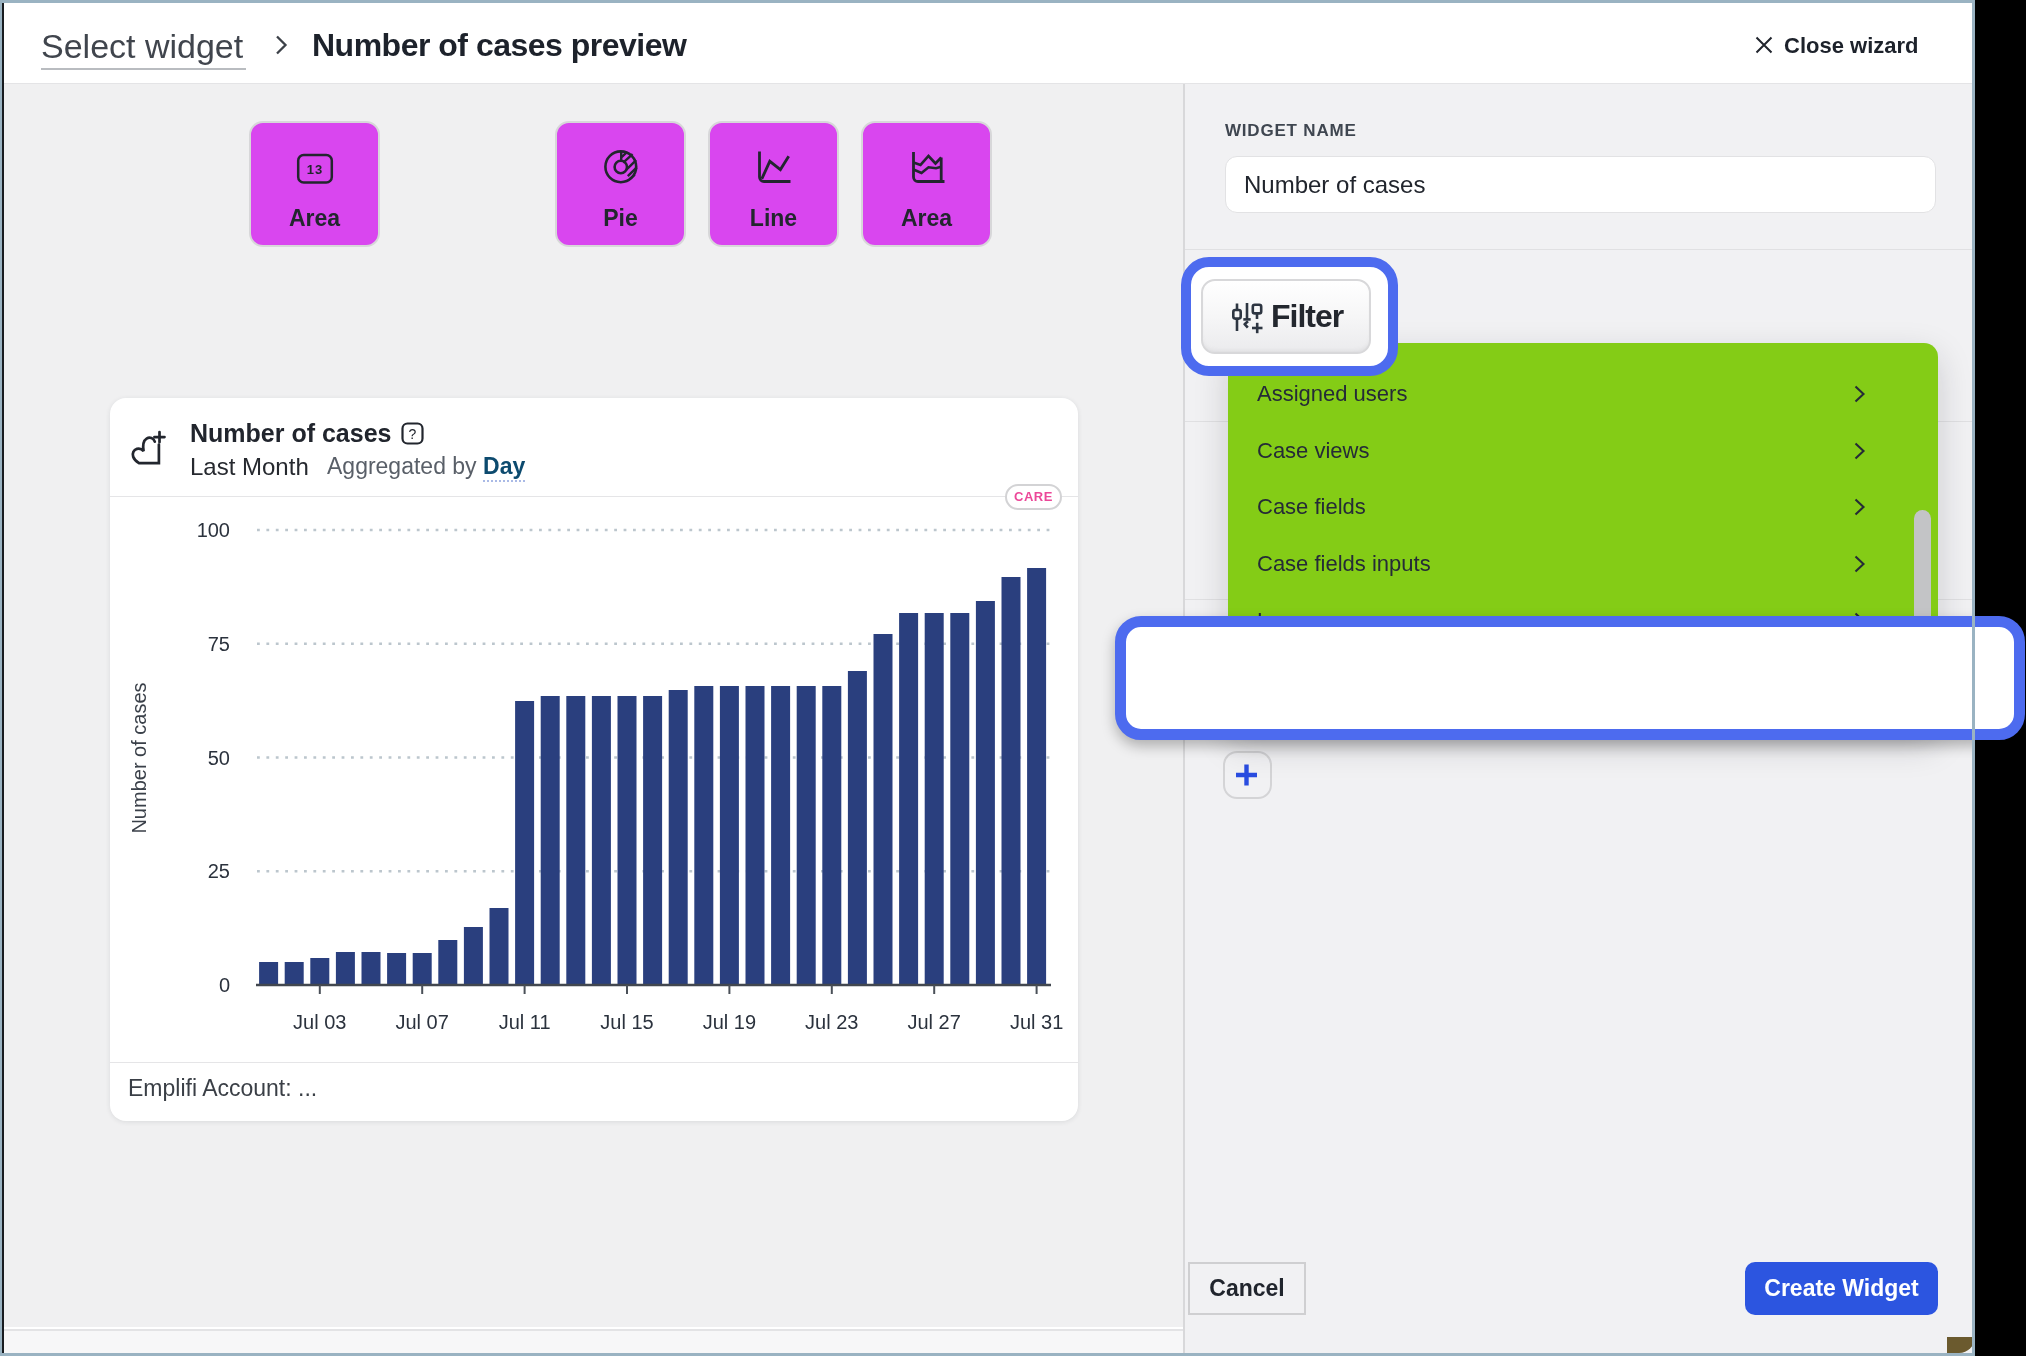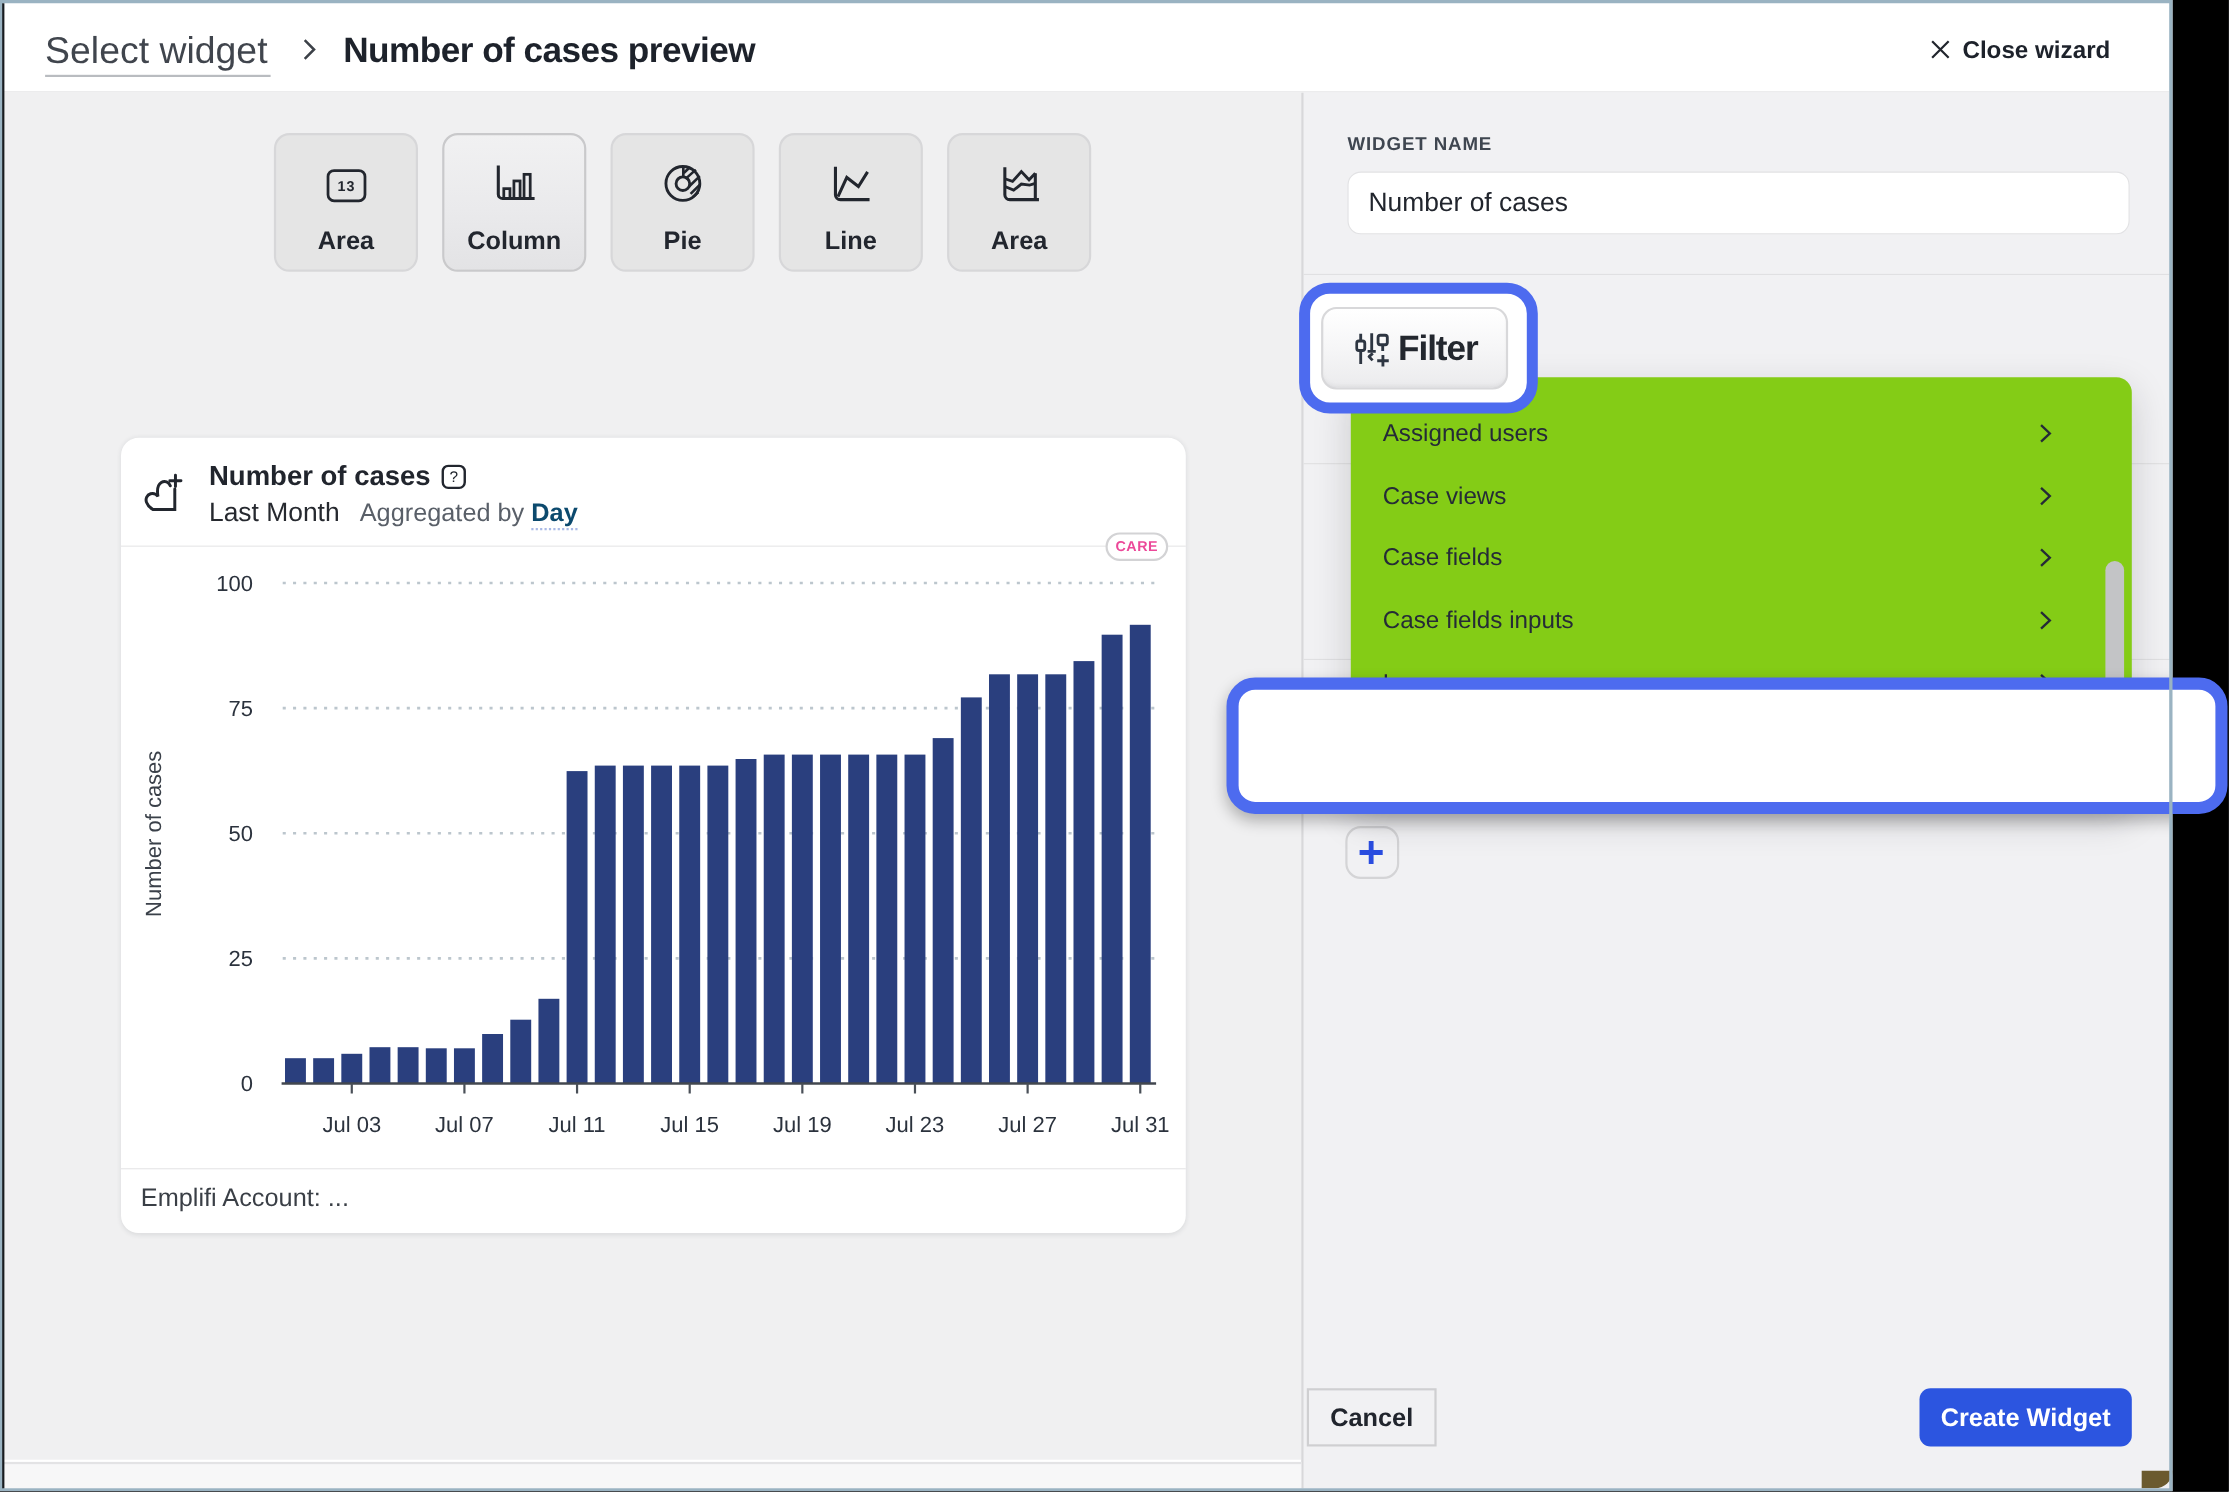--- a/index.html
+++ b/index.html
@@ -14,21 +14,21 @@
 #bc1u{left:41px;top:68px;width:205px;height:2px;background:#b9bcc0;}
 #bcsep{left:273px;top:33px;}
 #bc2{left:312px;top:27px;font-size:32px;letter-spacing:-0.5px;font-weight:bold;color:#1d222b;}
 #closew{left:1755px;top:36px;}
 #closetext{left:1784px;top:33px;font-size:22px;font-weight:bold;color:#1d222b;}
 
 #leftp{left:3px;top:84px;width:1180px;height:1243px;background:#f0f0f1;}
 #leftfoot{left:3px;top:1329px;width:1180px;height:24px;background:#f7f7f8;border-top:2px solid #e3e3e5;}
 #rightp{left:1183px;top:84px;width:789px;height:1269px;background:#f1f1f3;border-left:2px solid #d8d8da;}
 
-.tbtn{top:121px;width:131px;height:126px;border-radius:14px;background:#e5e5e5;border:2px solid #d7d7d9;}
+.tbtn{top:121px;width:131px;height:126px;border-radius:14px;background:#d946ef;border:2px solid #d7d7d9;}
 .tbtn.sel{background:linear-gradient(180deg,#f1f1f2 0%,#eaeaec 55%,#e3e3e5 100%);border-color:#c9c9cb;}
 .tbtn .lbl{position:absolute;left:0;right:0;top:82px;text-align:center;font-size:23px;font-weight:bold;color:#22262e;}
 .tbtn svg{position:absolute;left:50%;top:24px;transform:translateX(-50%);}
 
 #card{left:110px;top:398px;width:968px;height:723px;background:#fff;border-radius:16px;box-shadow:0 1px 5px rgba(30,35,48,.10);}
 #cardtitle{left:80px;top:21px;font-size:25px;font-weight:bold;color:#21252d;}
 #cardsub{left:80px;top:55px;font-size:24px;color:#26292f;}
 #aggby{position:absolute;left:137px;top:0;color:#595f68;font-size:23px;width:300px;}
 #carddiv{left:0;top:98px;width:968px;height:1px;background:#e5e5e7;}
 #carepill{left:895px;top:86px;height:26px;border-radius:13px;border:2px solid #d3d3d5;background:#fff;padding:0 7px;font-size:13px;font-weight:bold;letter-spacing:.5px;color:#ec4899;line-height:22px;z-index:3;}
@@ -77,29 +77,20 @@
         <path d="M1.5 1.5 L16.5 16.5 M16.5 1.5 L1.5 16.5" stroke="#21252d" stroke-width="2"></path>
       </svg>
   <div class="abs" id="closetext">Close wizard</div>
 
   <div class="abs tbtn" style="left:249px;">
     <svg width="40" height="40" viewBox="0 0 40 40">
           <rect x="3.2" y="8" width="33.6" height="27.6" rx="5.5" fill="none" stroke="#22262e" stroke-width="2.5"></rect>
           <text x="20" y="26.5" text-anchor="middle" font-size="13" font-weight="bold" letter-spacing="1" fill="#22262e" font-family="Liberation Sans">13</text>
         </svg>
     <div class="lbl">Area</div>
-  </div>
-  <div class="abs tbtn sel" style="left:402px;">
-    <svg width="40" height="40" viewBox="0 0 40 40">
-          <path d="M5 3.5 V29.5 A4 4 0 0 0 9 33.5 H38" fill="none" stroke="#22262e" stroke-width="2.8"></path>
-          <rect x="10" y="24.5" width="5.6" height="9" fill="none" stroke="#22262e" stroke-width="2.5"></rect>
-          <rect x="19.2" y="17.5" width="5.6" height="16" fill="none" stroke="#22262e" stroke-width="2.5"></rect>
-          <rect x="28.4" y="11.5" width="5.6" height="22" fill="none" stroke="#22262e" stroke-width="2.5"></rect>
-        </svg>
-    <div class="lbl">Column</div>
   </div>
   <div class="abs tbtn" style="left:555px;">
     <svg width="40" height="40" viewBox="0 0 40 40">
           <circle cx="19.8" cy="19.8" r="15.4" fill="none" stroke="#22262e" stroke-width="2.6"></circle>
           <circle cx="19.8" cy="20" r="6.2" fill="none" stroke="#22262e" stroke-width="2.6"></circle>
           <path d="M20.2 4.7 V13.8" stroke="#22262e" stroke-width="2.4"></path>
           <path d="M20.6 10.2 L25.4 5.7 M22.2 15.6 L31.6 7.2 M25.4 22.6 L35.2 13.1 M26.8 29.2 L35.8 20.4 M28.7 32.2 L33.8 27.7" stroke="#22262e" stroke-width="2.4"></path>
         </svg>
     <div class="lbl">Pie</div>
   </div>

